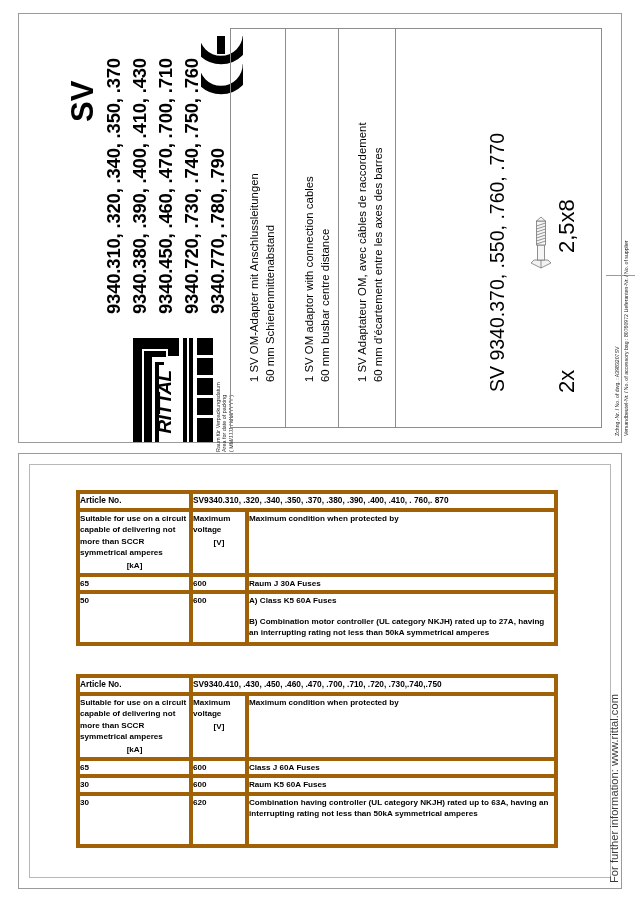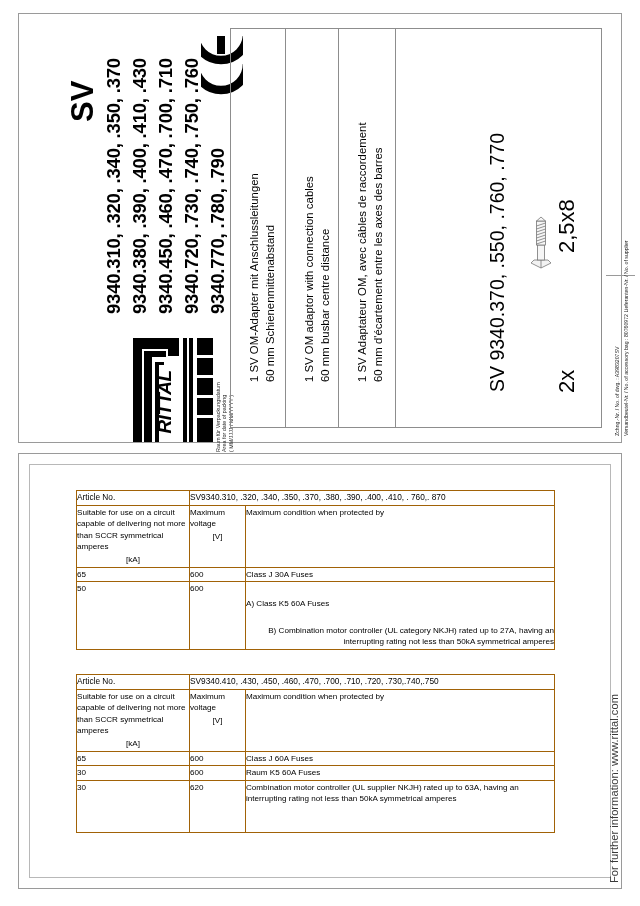--- a/index.html
+++ b/index.html
@@ -214,24 +214,24 @@
     width: 478px;
     border-collapse: collapse;
     font-size: 8.1px;
     line-height: 11.6px;
     table-layout: fixed;
   }
   #table-1 { top: 25px; }
   #table-2 { top: 209px; }
 
   .sccr-table td, .sccr-table th {
-    border: 1px solid #a16207;
+    border: 4px solid #a16207;
     padding: 1px 0;
     vertical-align: top;
-    font-weight: normal;
+    font-weight: bold;
     text-align: left;
     box-sizing: border-box;
   }
   .sccr-table col.c-a { width: 113px; }
   .sccr-table col.c-b { width: 56px; }
   .sccr-table col.c-c { width: 309px; }
 
   .hdr-label {
     font-weight: 700;
     font-size: 8.3px;
@@ -242,22 +242,22 @@
     font-size: 8.3px;
     padding-top: 2px; padding-bottom: 2px;
   }
 
   .desc-cell { padding-top: 2px; }
   .unit { text-align: center; display: block; margin-top: 1px; }
   .ctr { text-align: center; vertical-align: middle; }
   .mid { vertical-align: middle; }
   .cond-cell { vertical-align: middle; }
   .pad-block { padding-top: 6px; padding-bottom: 6px; }
-  .pad-block p { margin: 15px 0 9px 0; }
-  .pad-block p:last-child { margin-bottom: 0; text-align: right; }
+  .pad-block p { margin: 0 0 9px 0; }
+  .pad-block p:last-child { margin-bottom: 0; }
   .tall { height: 52px; margin-left: 8px; }
 </style>
 </head>
 <body>
 
 <div id="sheet">
 
   <div id="packing-panel">
 
     <div id="label-left">
@@ -395,21 +395,21 @@
             </td>
             <td class="desc-cell ctr">
               <span>Maximum voltage</span>
               <span class="unit">[V]</span>
             </td>
             <td class="cond-cell">Maximum condition when protected by</td>
           </tr>
           <tr>
             <td class="ctr">65</td>
             <td class="ctr">600</td>
-            <td>Class J 30A Fuses</td>
+            <td>Raum J 30A Fuses</td>
           </tr>
           <tr>
             <td class="ctr mid tall">50</td>
             <td class="ctr mid tall">600</td>
             <td class="pad-block">
               <p>A) Class K5 60A Fuses</p>
               <p>B) Combination motor controller (UL category  NKJH) rated up to 27A, having an interrupting rating not less than 50kA symmetrical amperes</p>
             </td>
           </tr>
         </tbody>
@@ -443,20 +443,20 @@
             <td>Class J 60A Fuses</td>
           </tr>
           <tr>
             <td class="ctr">30</td>
             <td class="ctr">600</td>
             <td>Raum K5 60A Fuses</td>
           </tr>
           <tr>
             <td class="ctr mid tall">30</td>
             <td class="ctr mid tall">620</td>
-            <td class="mid">Combination motor controller (UL supplier  NKJH) rated up to 63A, having an interrupting rating not less than 50kA symmetrical amperes</td>
+            <td class="mid">Combination having controller (UL category  NKJH) rated up to 63A, having an interrupting rating not less than 50kA symmetrical amperes</td>
           </tr>
         </tbody>
       </table>
 
     </div>
   </div>
 </div>
 
 </body></html>

